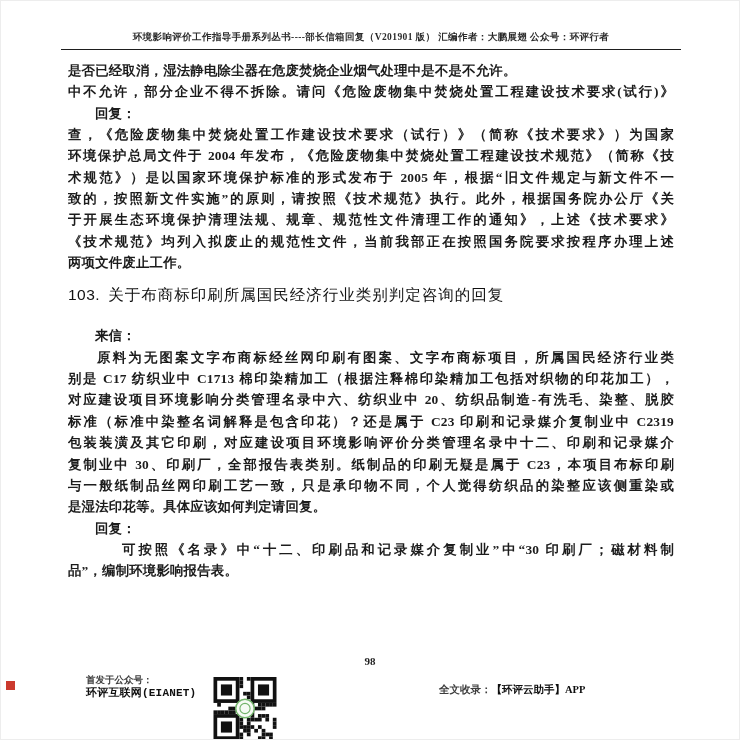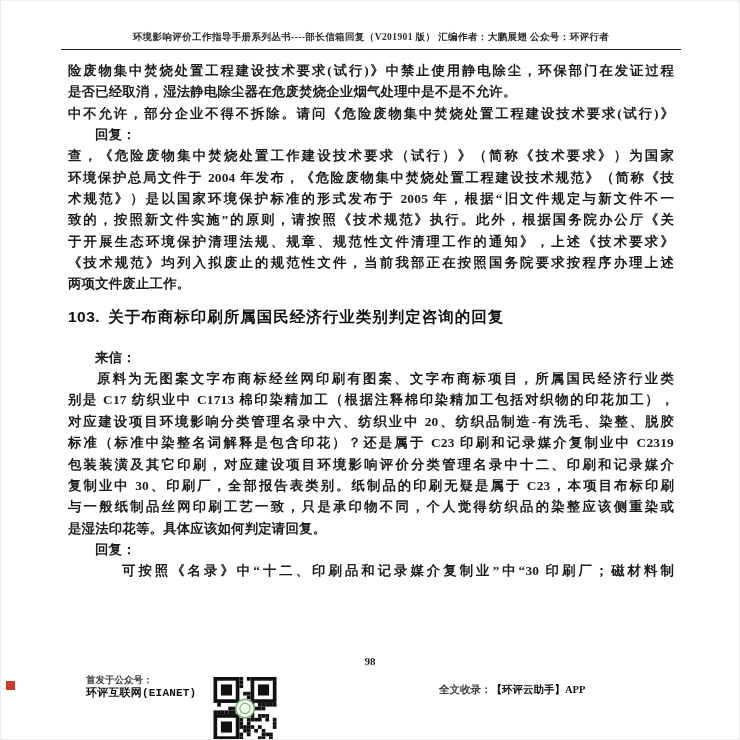--- a/index.html
+++ b/index.html
@@ -18,21 +18,21 @@
   .body{position:absolute;top:59px;left:67px;width:606px;font-size:13.4px;font-weight:600;}
   .line{
     line-height:21.35px;height:21.35px;white-space:nowrap;overflow:hidden;
     text-align:justify;text-align-last:justify;letter-spacing:.2px;
   }
   .line.last,.line.lbl{text-align-last:left;white-space:normal;}
   .lbl{padding-left:27px;}
   .i1{padding-left:29px;}
   .i2{padding-left:54px;}
   .heading{
-    margin:11px 0 19px 0;font-size:15.5px;font-weight:700;color:#111;
+    margin:11px 0 19px 0;font-size:15.5px;font-weight:400;color:#111;
     letter-spacing:1px;line-height:22px;white-space:nowrap;
   }
   .heading .num{font-family:"Liberation Sans","DejaVu Sans",sans-serif;letter-spacing:.5px;margin-right:8px;}
   
   .pgnum{position:absolute;top:654px;left:0;right:0;text-align:center;font-size:11px;font-weight:600;color:#222;}
   .f-left{position:absolute;left:85px;top:673px;line-height:12.5px;}
   .f-left .l1{font-size:9.5px;color:#3d3d3d;font-weight:600;}
   .f-left .l2{font-size:11px;color:#101010;font-weight:800;font-family:Liberation Mono, monospace;letter-spacing:.2px;}
   .qr{position:absolute;left:210px;top:676px;width:68px;height:63px;}
   .f-right{position:absolute;left:438px;top:682px;font-size:10.5px;line-height:13px;}
@@ -43,21 +43,20 @@
 </head>
 <body>
 
 <div class="page">
 
   <div class="hdr">
     <span>环境影响评价工作指导手册系列丛书----部长信箱回复（V201901 版）  汇编作者：大鹏展翅  公众号：环评行者</span>
   </div>
 
   <div class="body">
-    <div class="line">险废物集中焚烧处置工程建设技术要求(试行)》中禁止使用静电除尘，环保部门在发证过程</div>
     <div class="line last">是否已经取消，湿法静电除尘器在危废焚烧企业烟气处理中是不是不允许。</div>
     <div class="line">中不允许，部分企业不得不拆除。请问《危险废物集中焚烧处置工程建设技术要求(试行)》</div>
 
     <div class="line lbl">回复：</div>
 
     <div class="line">查，《危险废物集中焚烧处置工作建设技术要求（试行）》（简称《技术要求》）为国家</div>
     <div class="line">环境保护总局文件于 2004 年发布，《危险废物集中焚烧处置工程建设技术规范》（简称《技</div>
     <div class="line">术规范》）是以国家环境保护标准的形式发布于 2005 年，根据“旧文件规定与新文件不一</div>
     <div class="line">致的，按照新文件实施”的原则，请按照《技术规范》执行。此外，根据国务院办公厅《关</div>
     <div class="line">于开展生态环境保护清理法规、规章、规范性文件清理工作的通知》，上述《技术要求》</div>
@@ -75,20 +74,21 @@
     <div class="line">对应建设项目环境影响分类管理名录中六、纺织业中 20、纺织品制造-有洗毛、染整、脱胶</div>
     <div class="line">标准（标准中染整名词解释是包含印花）？还是属于 C23 印刷和记录媒介复制业中 C2319</div>
     <div class="line">包装装潢及其它印刷，对应建设项目环境影响评价分类管理名录中十二、印刷和记录媒介</div>
     <div class="line">复制业中 30、印刷厂，全部报告表类别。纸制品的印刷无疑是属于 C23，本项目布标印刷</div>
     <div class="line">与一般纸制品丝网印刷工艺一致，只是承印物不同，个人觉得纺织品的染整应该侧重染或</div>
     <div class="line last">是湿法印花等。具体应该如何判定请回复。</div>
 
     <div class="line lbl">回复：</div>
 
     <div class="line i2">可按照《名录》中“十二、印刷品和记录媒介复制业”中“30 印刷厂；磁材料制</div>
+    <div class="line last">品”，编制环境影响报告表。</div>
   </div>
 
   <div class="pgnum">98</div>
 
   <div class="f-left">
     <div class="l1">首发于公众号：</div>
     <div class="l2">环评互联网(EIANET)</div>
   </div>
 
   <svg class="qr" id="qr" viewBox="0 0 68 68">

